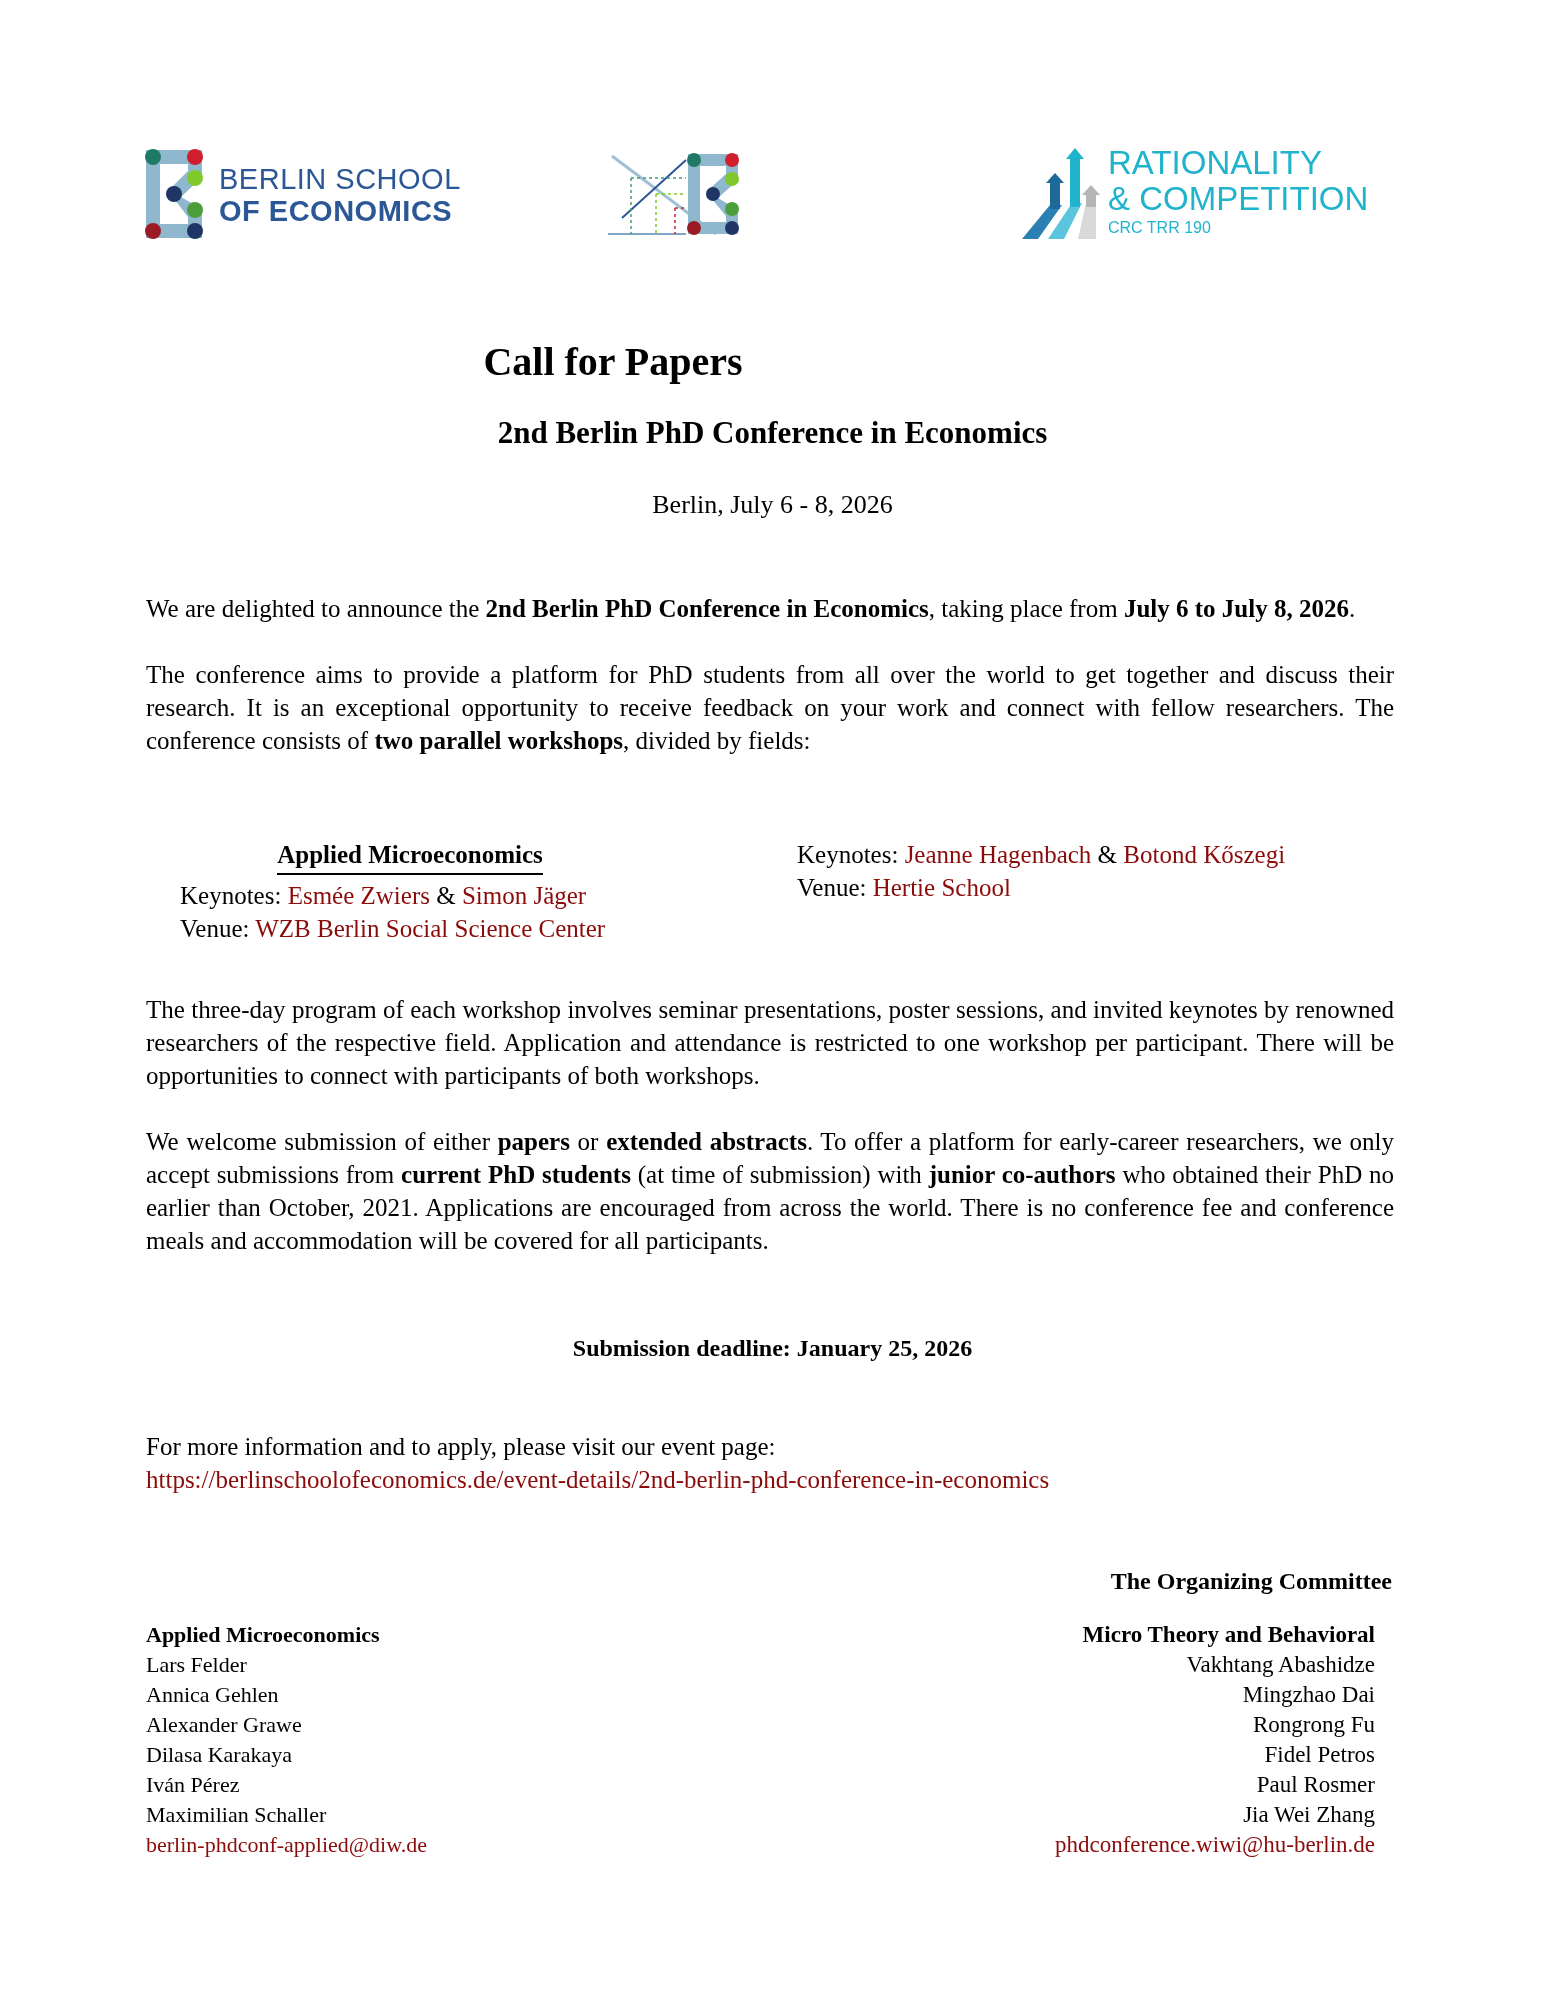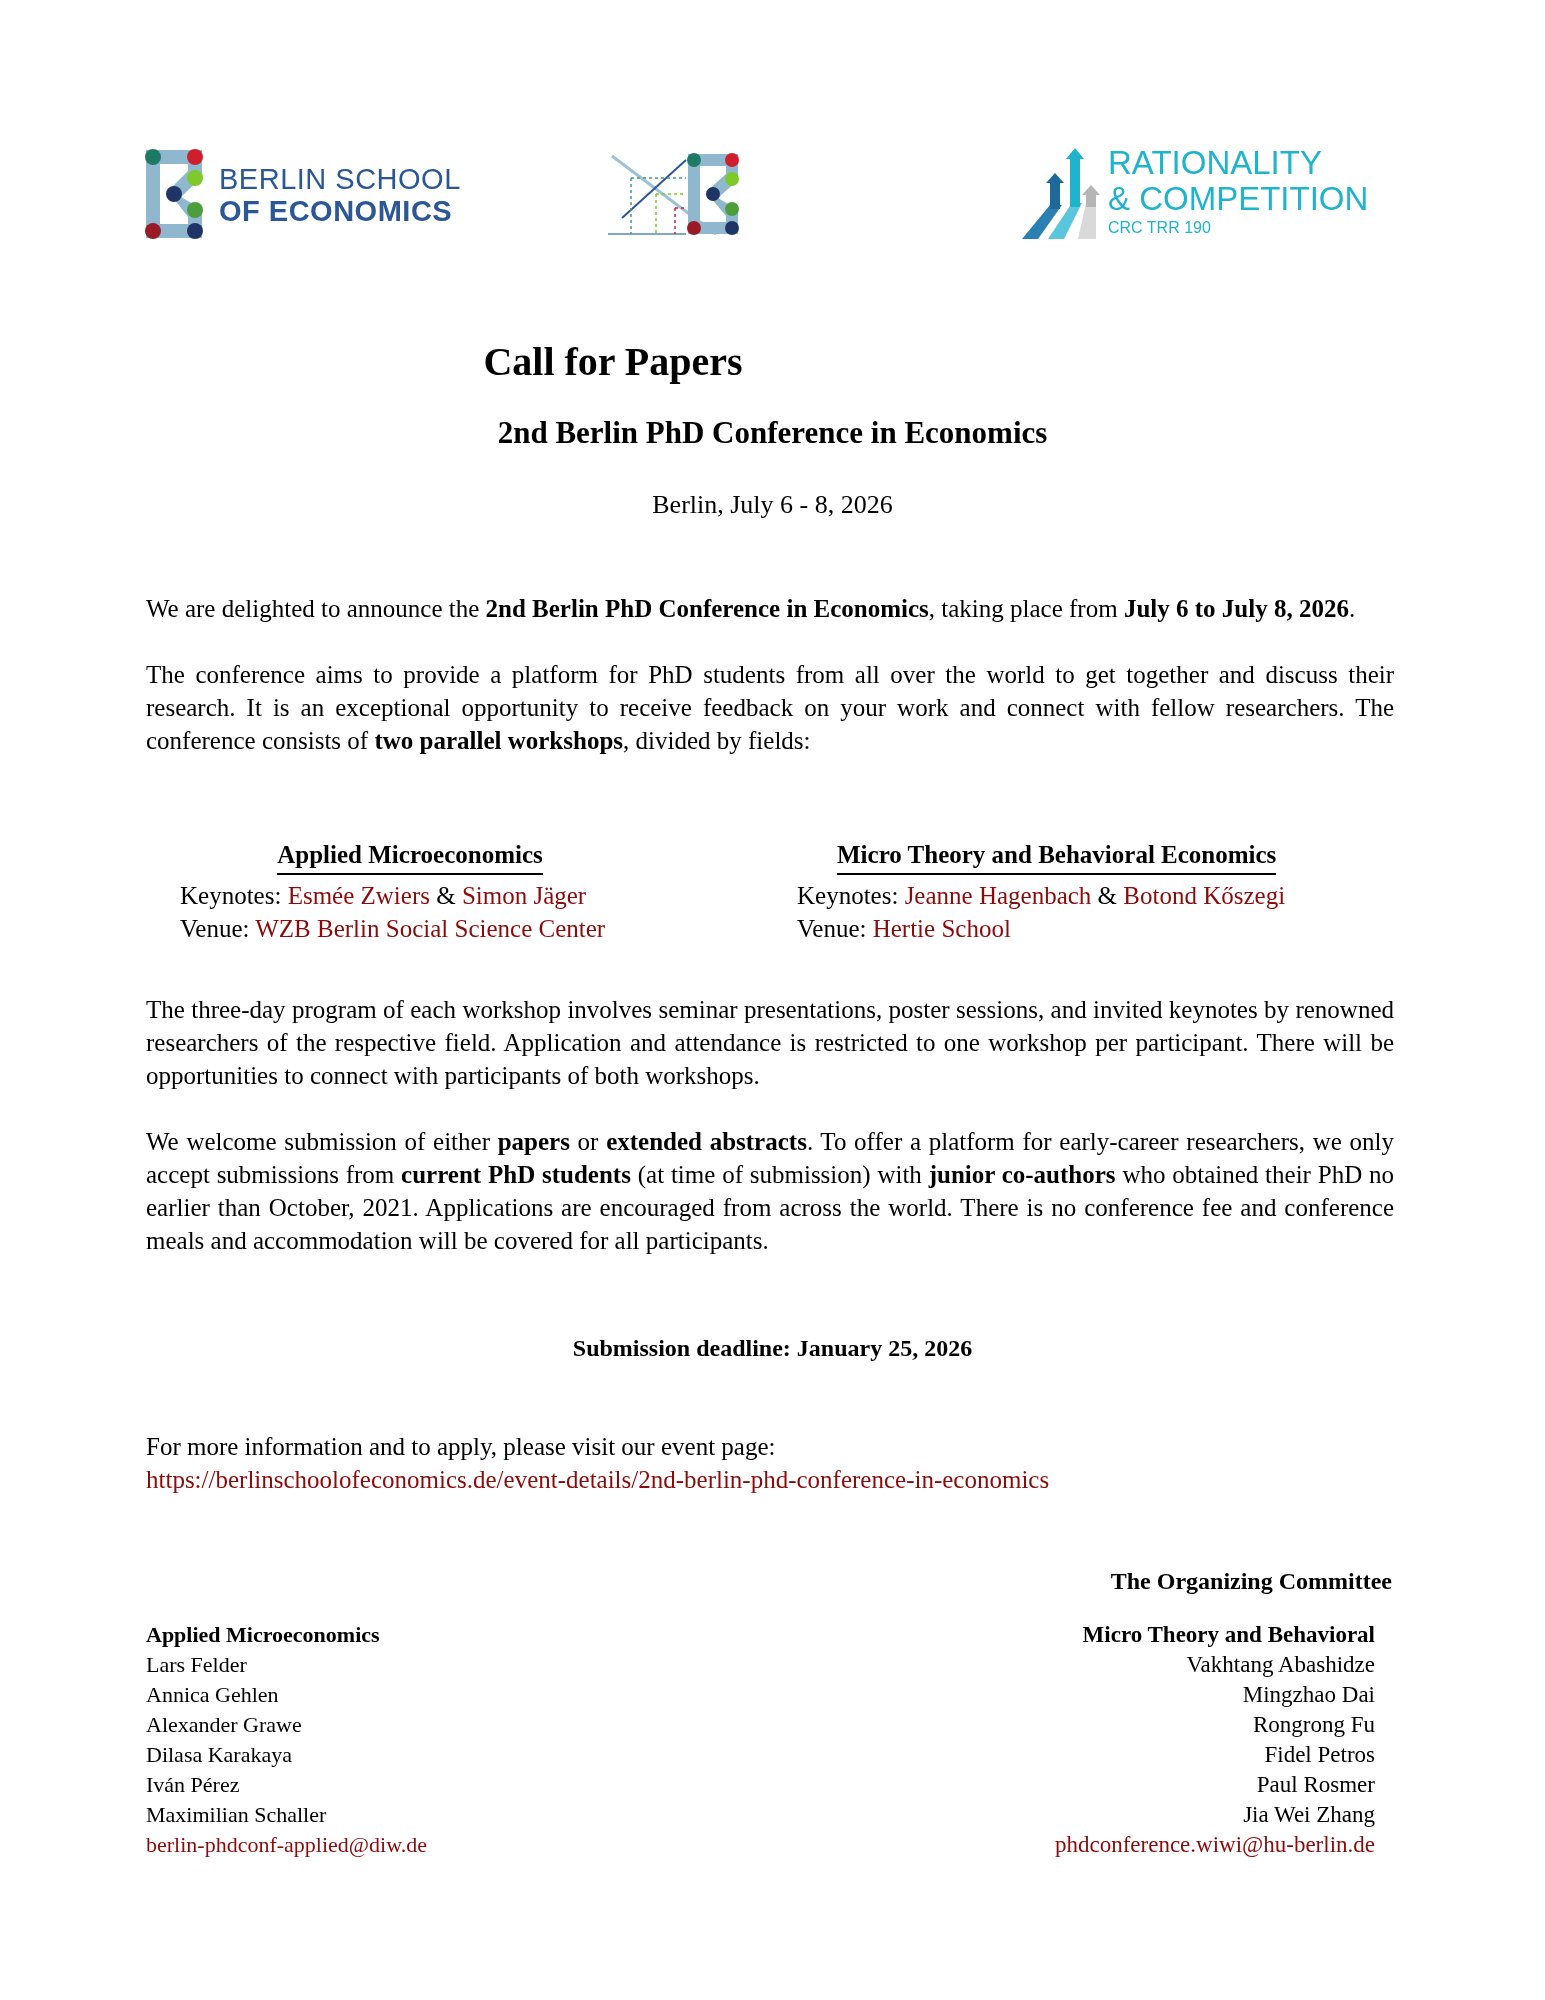--- a/index.html
+++ b/index.html
@@ -110,21 +110,20 @@
   <div class="center" style="margin-bottom:4px;"><span class="ws-head">Applied Microeconomics</span></div>
   <div>
     <span>Keynotes: </span><a>Esmée Zwiers</a><span> &amp; </span><a>Simon Jäger</a>
   </div>
   <div>
     <span>Venue: </span><a>WZB Berlin Social Science Center</a>
   </div>
 </div>
 
 <div class="abs body-text" style="left:797px; top:838px; width:560px;">
-  <div style="margin-bottom:4px; padding-left:40px;"><span class="ws-head">Micro Theory and Behavioral Economics</span></div>
   <div>
     <span>Keynotes: </span><a>Jeanne Hagenbach</a><span> &amp; </span><a>Botond Kőszegi</a>
   </div>
   <div>
     <span>Venue: </span><a>Hertie School</a>
   </div>
 </div>
 
 <div class="abs body-text" style="left:146px; top:993px; width:1248px;">
   <p>The three-day program of each workshop involves seminar presentations, poster sessions, and invited keynotes by renowned researchers of the respective field.  Application and attendance is restricted to one workshop per participant. There will be opportunities to connect with participants of both workshops.</p>

